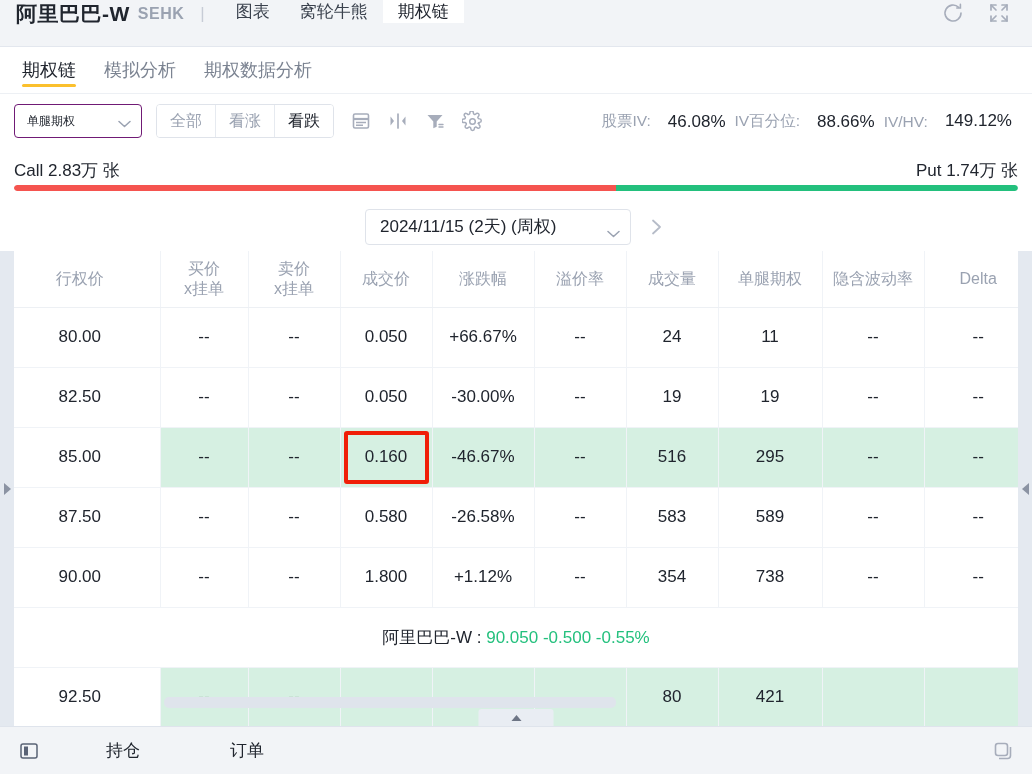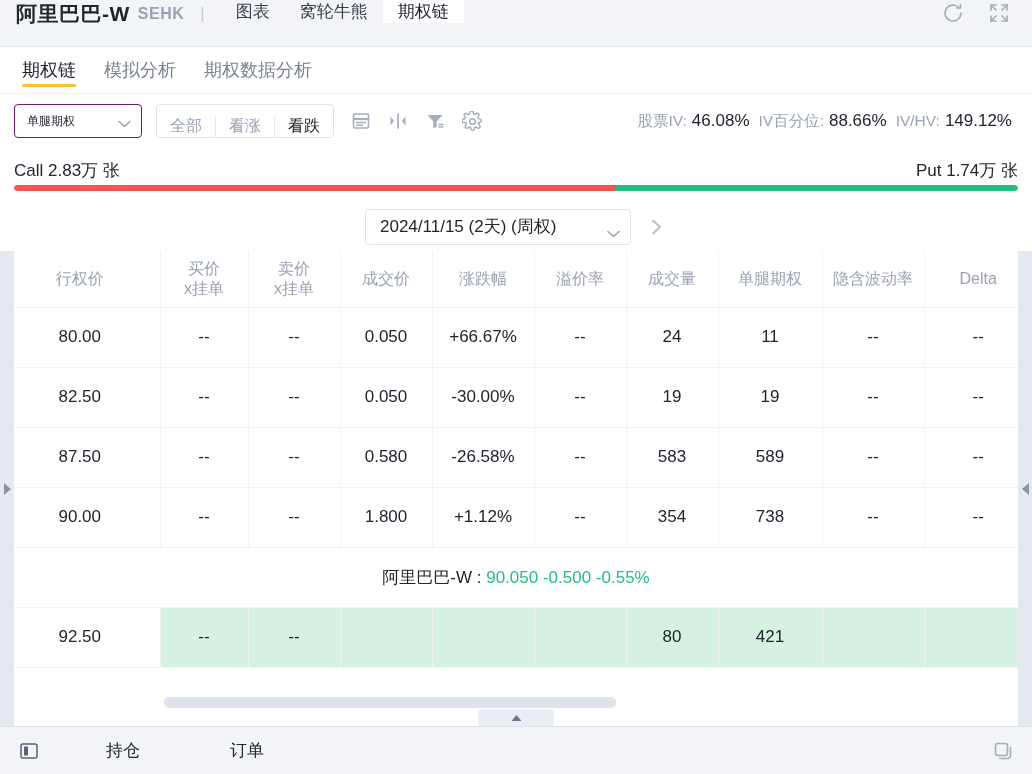--- a/index.html
+++ b/index.html
@@ -47,32 +47,32 @@
   .toolbar {
     height: 54px; flex: 0 0 54px; display: flex; align-items: center;
     padding: 0 14px 0 14px; gap: 14px; background: #fff;
   }
   .select-box {
     height: 34px; min-width: 128px; border: 1px solid #701a75; border-radius: 4px;
     display: flex; align-items: center; justify-content: space-between;
     padding: 0 10px 0 12px; gap: 10px; font-size: 12px; color: #20252e; cursor: pointer; background: #fff;
   }
   .chev { width: 13px; height: 8px; color: #9aa2b1; }
-  .seg { display: flex; height: 34px; border: 1px solid #dfe3ea; border-radius: 4px; overflow: hidden; align-items: flex-end; }
+  .seg { display: flex; height: 34px; border: 1px solid #dfe3ea; border-radius: 4px; overflow: hidden; }
   .seg-btn {
     padding: 0 13px; display: flex; align-items: center; font-size: 16px;
     color: #9aa2b1; cursor: pointer; background: #fff; border-right: 1px solid #e6eaf0;
   }
   .seg-btn:last-child { border-right: none; }
   .seg-btn.active { color: #20252e; }
   .tb-icons { display: flex; align-items: center; gap: 15px; margin-left: 2px; }
   .tbi { width: 22px; height: 22px; color: #a7adbb; cursor: pointer; display: flex; align-items: center; justify-content: center; }
   .tb-spacer { flex: 1; }
   .stats { display: flex; align-items: center; gap: 9px; padding-right: 6px; }
-  .stat { display: flex; align-items: center; gap: 5px; }
+  .stat { display: flex; align-items: flex-end; gap: 17px; }
   .stat-lbl { font-size: 15.5px; color: #9aa2b1; white-space: nowrap; }
   .stat-val { font-size: 17px; color: #20252e; white-space: nowrap; }
 
   
   .cpwrap { flex: 0 0 54px; padding: 0 14px; position: relative; }
   .cprow { display: flex; justify-content: space-between; align-items: flex-end; height: 34px; }
   .cplabel { font-size: 17px; color: #20252e; }
   .cpbar { display: flex; height: 6px; border-radius: 3px; overflow: hidden; margin-top: 3px; }
   .cpbar .call { border-radius: 3px 0 0 3px; }
   .cpbar .put { flex: 1; border-radius: 0 3px 3px 0; }
@@ -324,20 +324,32 @@
             <td class="dim">--</td>
             <td class="dim">--</td>
             <td class="dim">0.050</td>
             <td class="down">-30.00%</td>
             <td class="dim">--</td>
             <td class="dim">19</td>
             <td class="dim">19</td>
             <td class="dim">--</td>
             <td class="dim">--</td>
           </tr>
+          <tr class="itm">
+            <td class="dim">85.00</td>
+            <td class="dim tinted">--</td>
+            <td class="dim tinted">--</td>
+            <td class="dim tinted selected">0.160</td>
+            <td class="down tinted">-46.67%</td>
+            <td class="dim tinted">--</td>
+            <td class="dim tinted">516</td>
+            <td class="dim tinted">295</td>
+            <td class="dim tinted">--</td>
+            <td class="dim tinted">--</td>
+          </tr>
           <tr>
             <td class="dim">87.50</td>
             <td class="dim">--</td>
             <td class="dim">--</td>
             <td class="dim">0.580</td>
             <td class="down">-26.58%</td>
             <td class="dim">--</td>
             <td class="dim">583</td>
             <td class="dim">589</td>
             <td class="dim">--</td>

